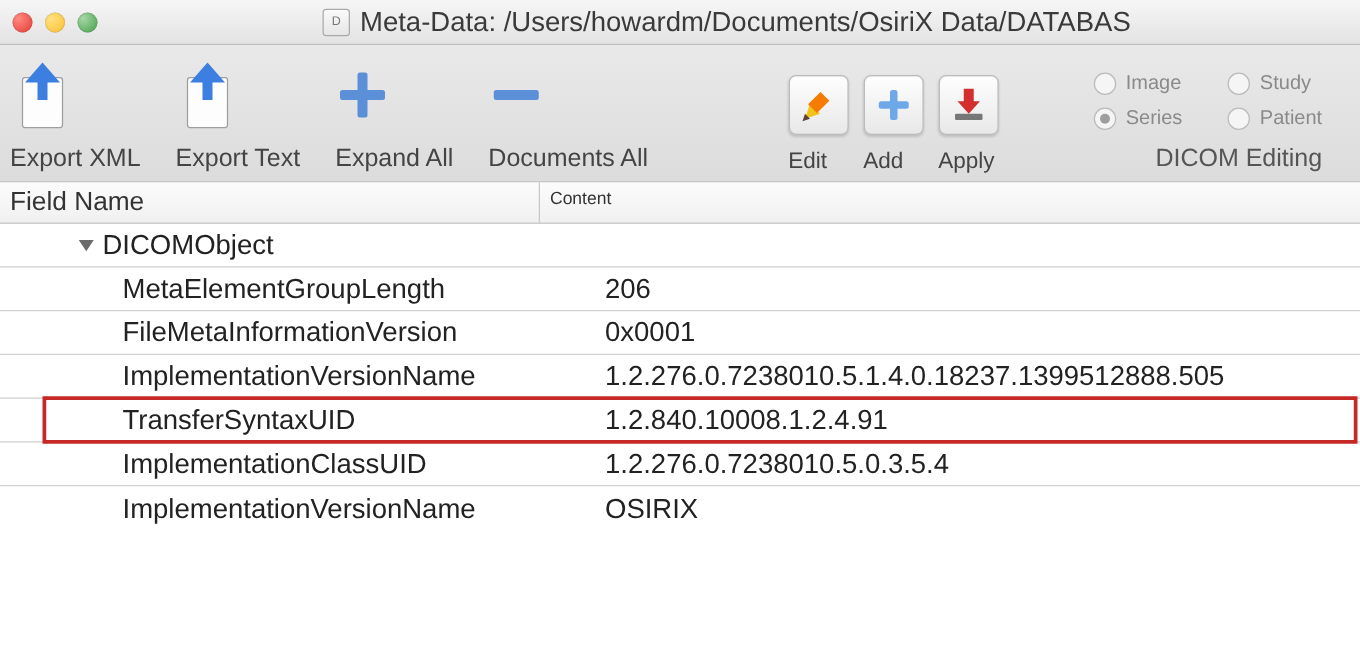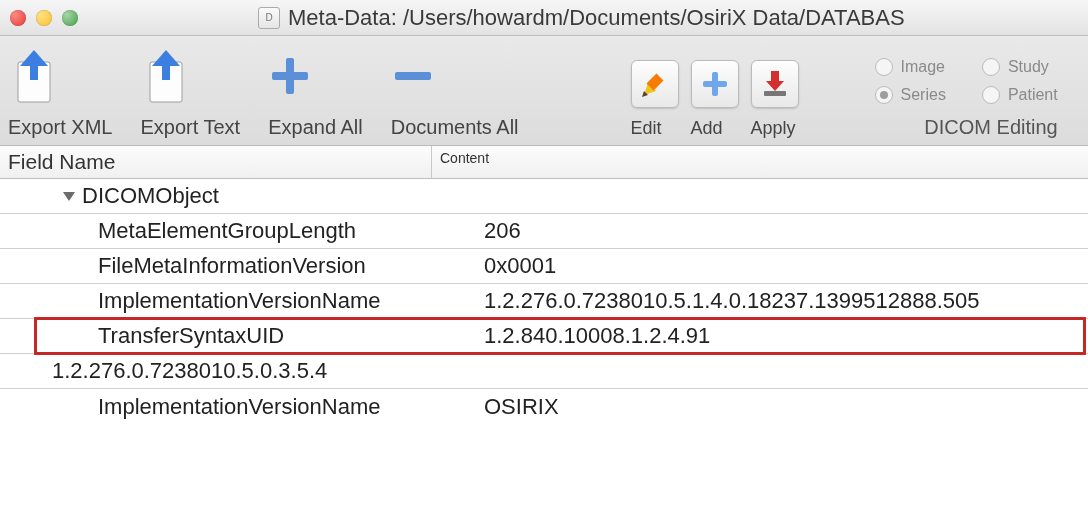--- a/index.html
+++ b/index.html
@@ -226,20 +226,21 @@
   <div class="row">
     <div class="cell-field indent2">ImplementationVersionName</div>
     <div class="cell-content">1.2.276.0.7238010.5.1.4.0.18237.1399512888.505</div>
   </div>
   <div class="row">
     <div class="highlight-frame"></div>
     <div class="cell-field indent2">TransferSyntaxUID</div>
     <div class="cell-content">1.2.840.10008.1.2.4.91</div>
   </div>
   <div class="row">
+    <div class="cell-field indent2">ImplementationClassUID</div>
     <div class="cell-content">1.2.276.0.7238010.5.0.3.5.4</div>
   </div>
   <div class="row" style="border-bottom:none">
     <div class="cell-field indent2">ImplementationVersionName</div>
     <div class="cell-content">OSIRIX</div>
   </div>
 
 </div>
 
 </body></html>

